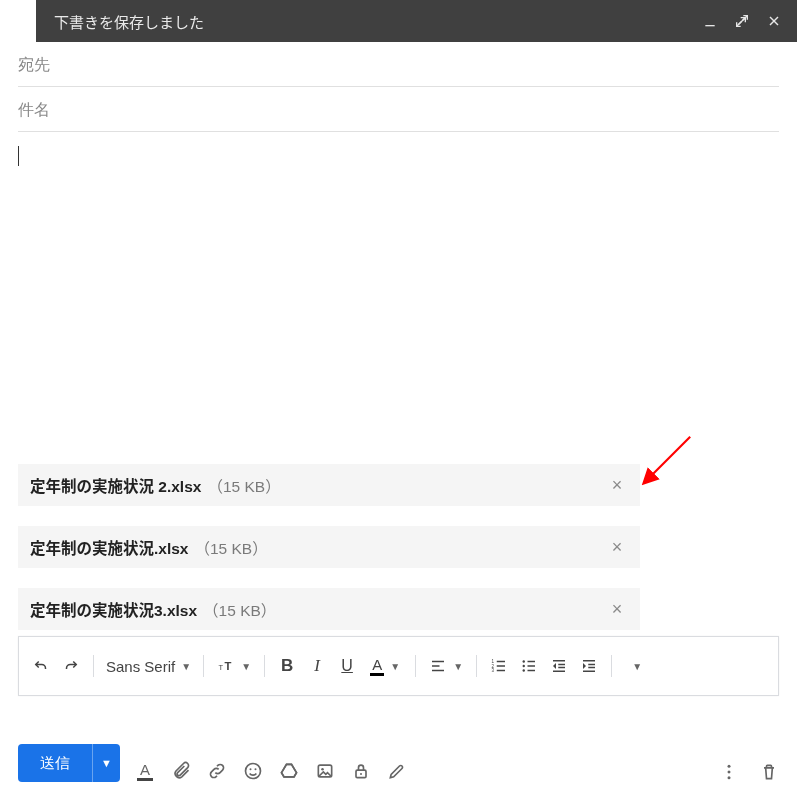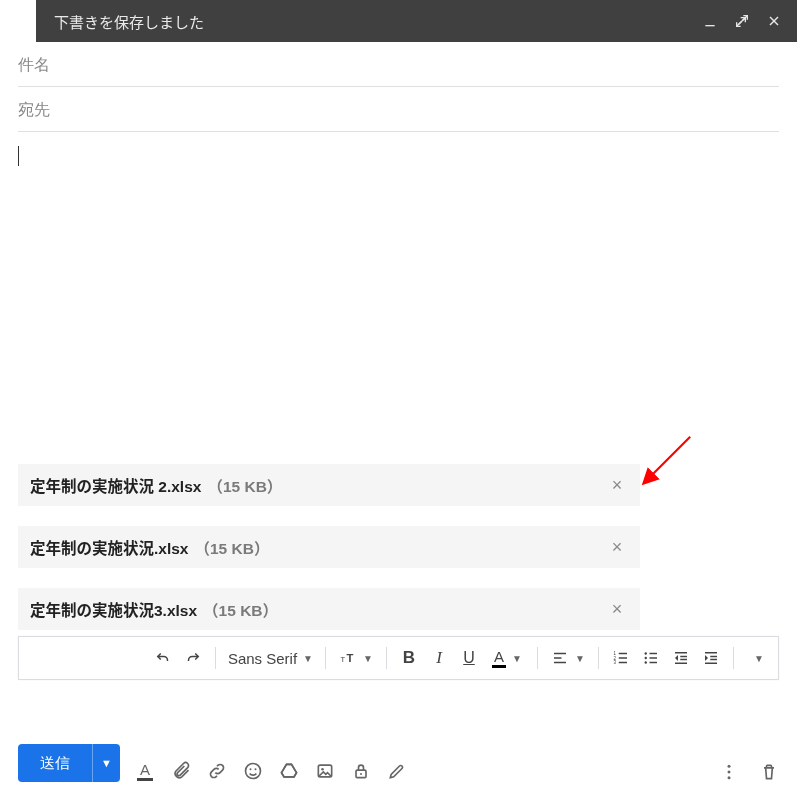--- a/index.html
+++ b/index.html
@@ -67,40 +67,39 @@
     background: #f5f5f5;
     width: 622px;
     height: 42px;
     margin-bottom: 20px;
     display: flex;
     align-items: center;
     padding: 0 12px;
     font-size: 15.5px;
   }
   .attachment .fname { font-weight: bold; color:#222; }
-  .attachment .fsize { color:#7a7a7a; margin-left:6px; font-weight:bold; }
+  .attachment .fsize { color:#7a7a7a; margin-left:6px; font-weight:normal; }
   .attachment .spacer { flex:1; }
   .attachment .remove {
     color:#8a8a8a; font-size:18px; cursor:pointer; width:22px; text-align:center;
   }
   .attachments .attachment:last-child { margin-bottom: 6px; align-items: center; }
 
   
   .format-bar {
     margin: 6px 18px 0 18px;
     border: 1px solid #dadce0;
-    height: 44px;
+    height: 60px;
     display:flex;
     align-items:center;
     padding: 0 8px;
     gap: 2px;
     color:#444;
     box-shadow: 0 0 2px rgba(0,0,0,.05);
     background:#fff;
-    justify-content:flex-end;
   }
   .sep { width:1px; height:22px; background:#dadce0; margin:0 6px; }
   .fb-btn {
     min-width: 28px; height: 30px; display:flex; align-items:center; justify-content:center;
     cursor:pointer; border-radius:3px;
     font-size: 16px;
     color:#444;
   }
   .fb-btn svg { width:18px; height:18px; }
   .fb-btn.wide { min-width:44px; }
@@ -168,24 +167,24 @@
       <svg viewBox="0 0 24 24">
           <line x1="6" y1="6" x2="18" y2="18" stroke="currentColor" stroke-width="2"></line>
           <line x1="18" y1="6" x2="6" y2="18" stroke="currentColor" stroke-width="2"></line>
         </svg>
     </div>
   </div>
 </div>
 
 <div class="fields">
   <div class="field">
+    <input type="text" placeholder="宛先" style="">
+  </div>
+  <div class="field">
     <input type="text" placeholder="件名" style="">
-  </div>
-  <div class="field">
-    <input type="text" placeholder="宛先" style="">
   </div>
 </div>
 
 <div class="body-area">
   <span class="cursor-caret"></span>
 </div>
 
 <svg class="arrow-overlay" viewBox="0 0 60 60">
   <defs>
     <marker id="ah" markerWidth="8" markerHeight="8" refX="6" refY="4" orient="auto">

